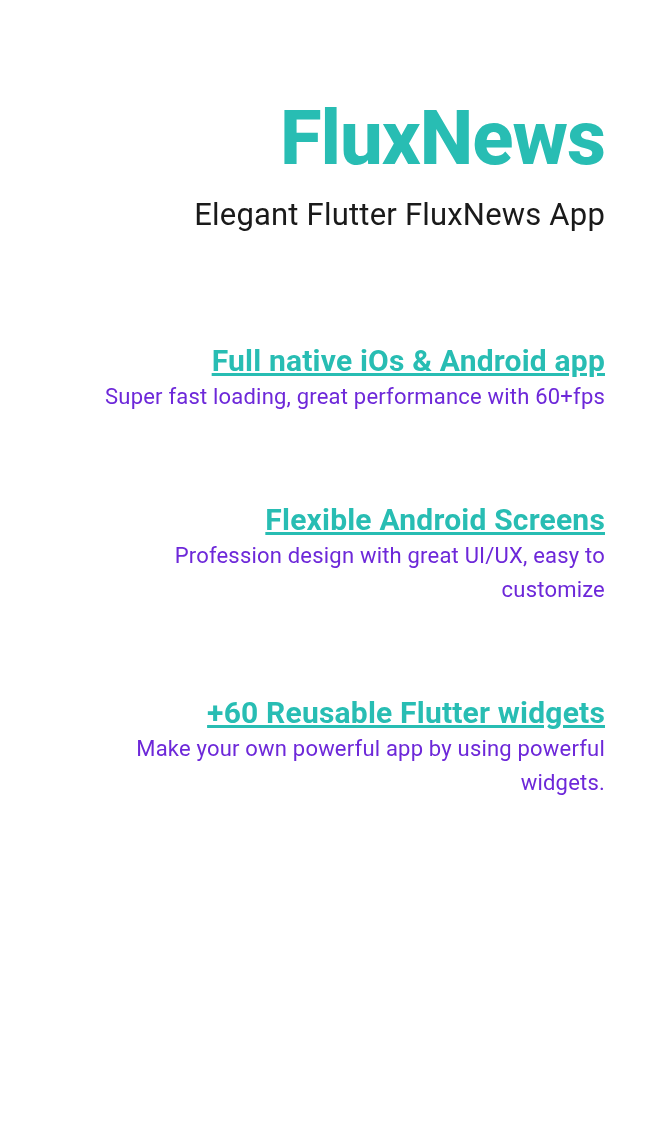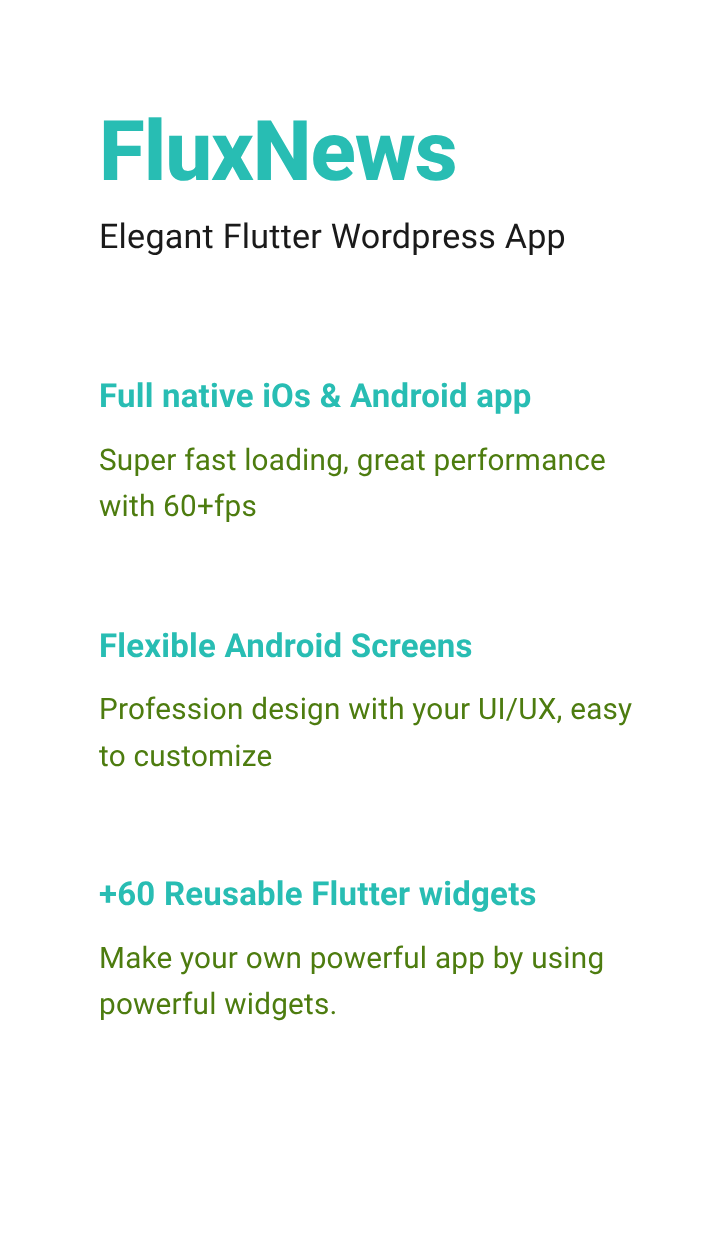--- a/index.html
+++ b/index.html
@@ -1,18 +1,19 @@
 <!DOCTYPE html>
 <html><head>
   <meta charset="utf-8">
   <style>
     * {
       margin: 0;
       padding: 0;
       box-sizing: border-box;
+      text-align: right;
     }
     body {
       width: 655px;
       height: 1127px;
       background: #ffffff;
       font-family: -apple-system, BlinkMacSystemFont, "Segoe UI", Roboto, Helvetica, Arial, sans-serif;
       padding: 100px 50px 50px 90px;
       color: #1a1a1a;
     }
     .app-title {
@@ -33,44 +34,45 @@
       margin-top: 110px;
     }
     .feature {
       margin-bottom: 88px;
     }
     .feature-title {
       font-size: 30px;
       font-weight: 700;
       color: #28bdb3;
       letter-spacing: 0.2px;
+      text-decoration: underline;
     }
     .feature-desc {
-      font-size: 27px;
+      font-size: 22px;
       font-weight: 400;
-      color: #4d7c0f;
-      margin-top: 20px;
+      color: #6d28d9;
+      margin-top: 2px;
       line-height: 1.55;
       letter-spacing: 0.2px;
     }
   </style>
 </head>
 <body>
 
 <header>
   <h1 class="app-title">FluxNews</h1>
-  <p class="app-subtitle">Elegant Flutter Wordpress App</p>
+  <p class="app-subtitle">Elegant Flutter FluxNews App</p>
 </header>
 
 <section class="features">
   <div class="feature">
     <h2 class="feature-title">Full native iOs &amp; Android app</h2>
     <p class="feature-desc">Super fast loading, great performance with 60+fps</p>
   </div>
   <div class="feature">
     <h2 class="feature-title">Flexible Android Screens</h2>
-    <p class="feature-desc">Profession design with your UI/UX, easy to customize</p>
+    <p class="feature-desc">Profession design with great UI/UX, easy to customize</p>
   </div>
   <div class="feature">
     <h2 class="feature-title">+60 Reusable Flutter widgets</h2>
     <p class="feature-desc">Make your own powerful app by using powerful widgets.</p>
   </div>
 </section>
 
 </body></html>

